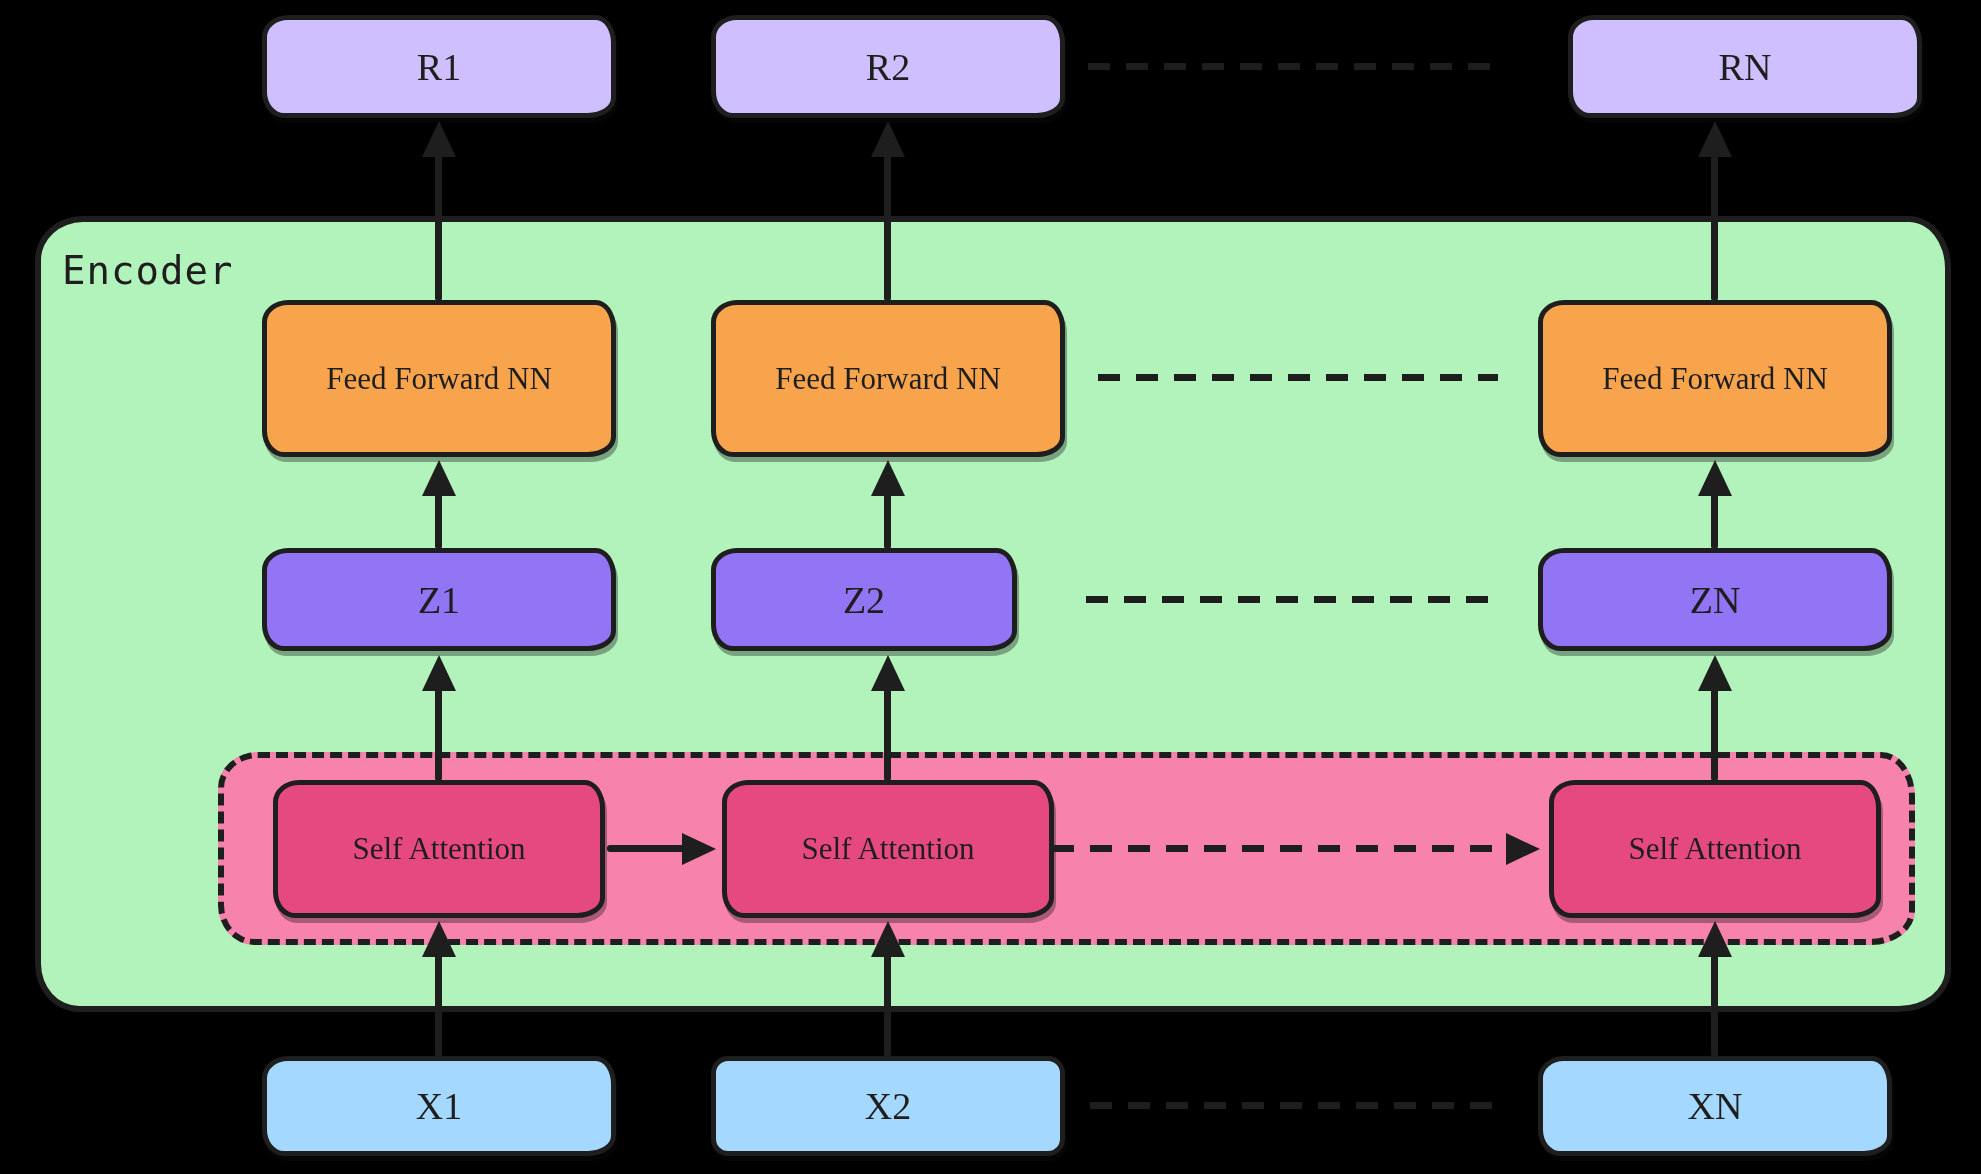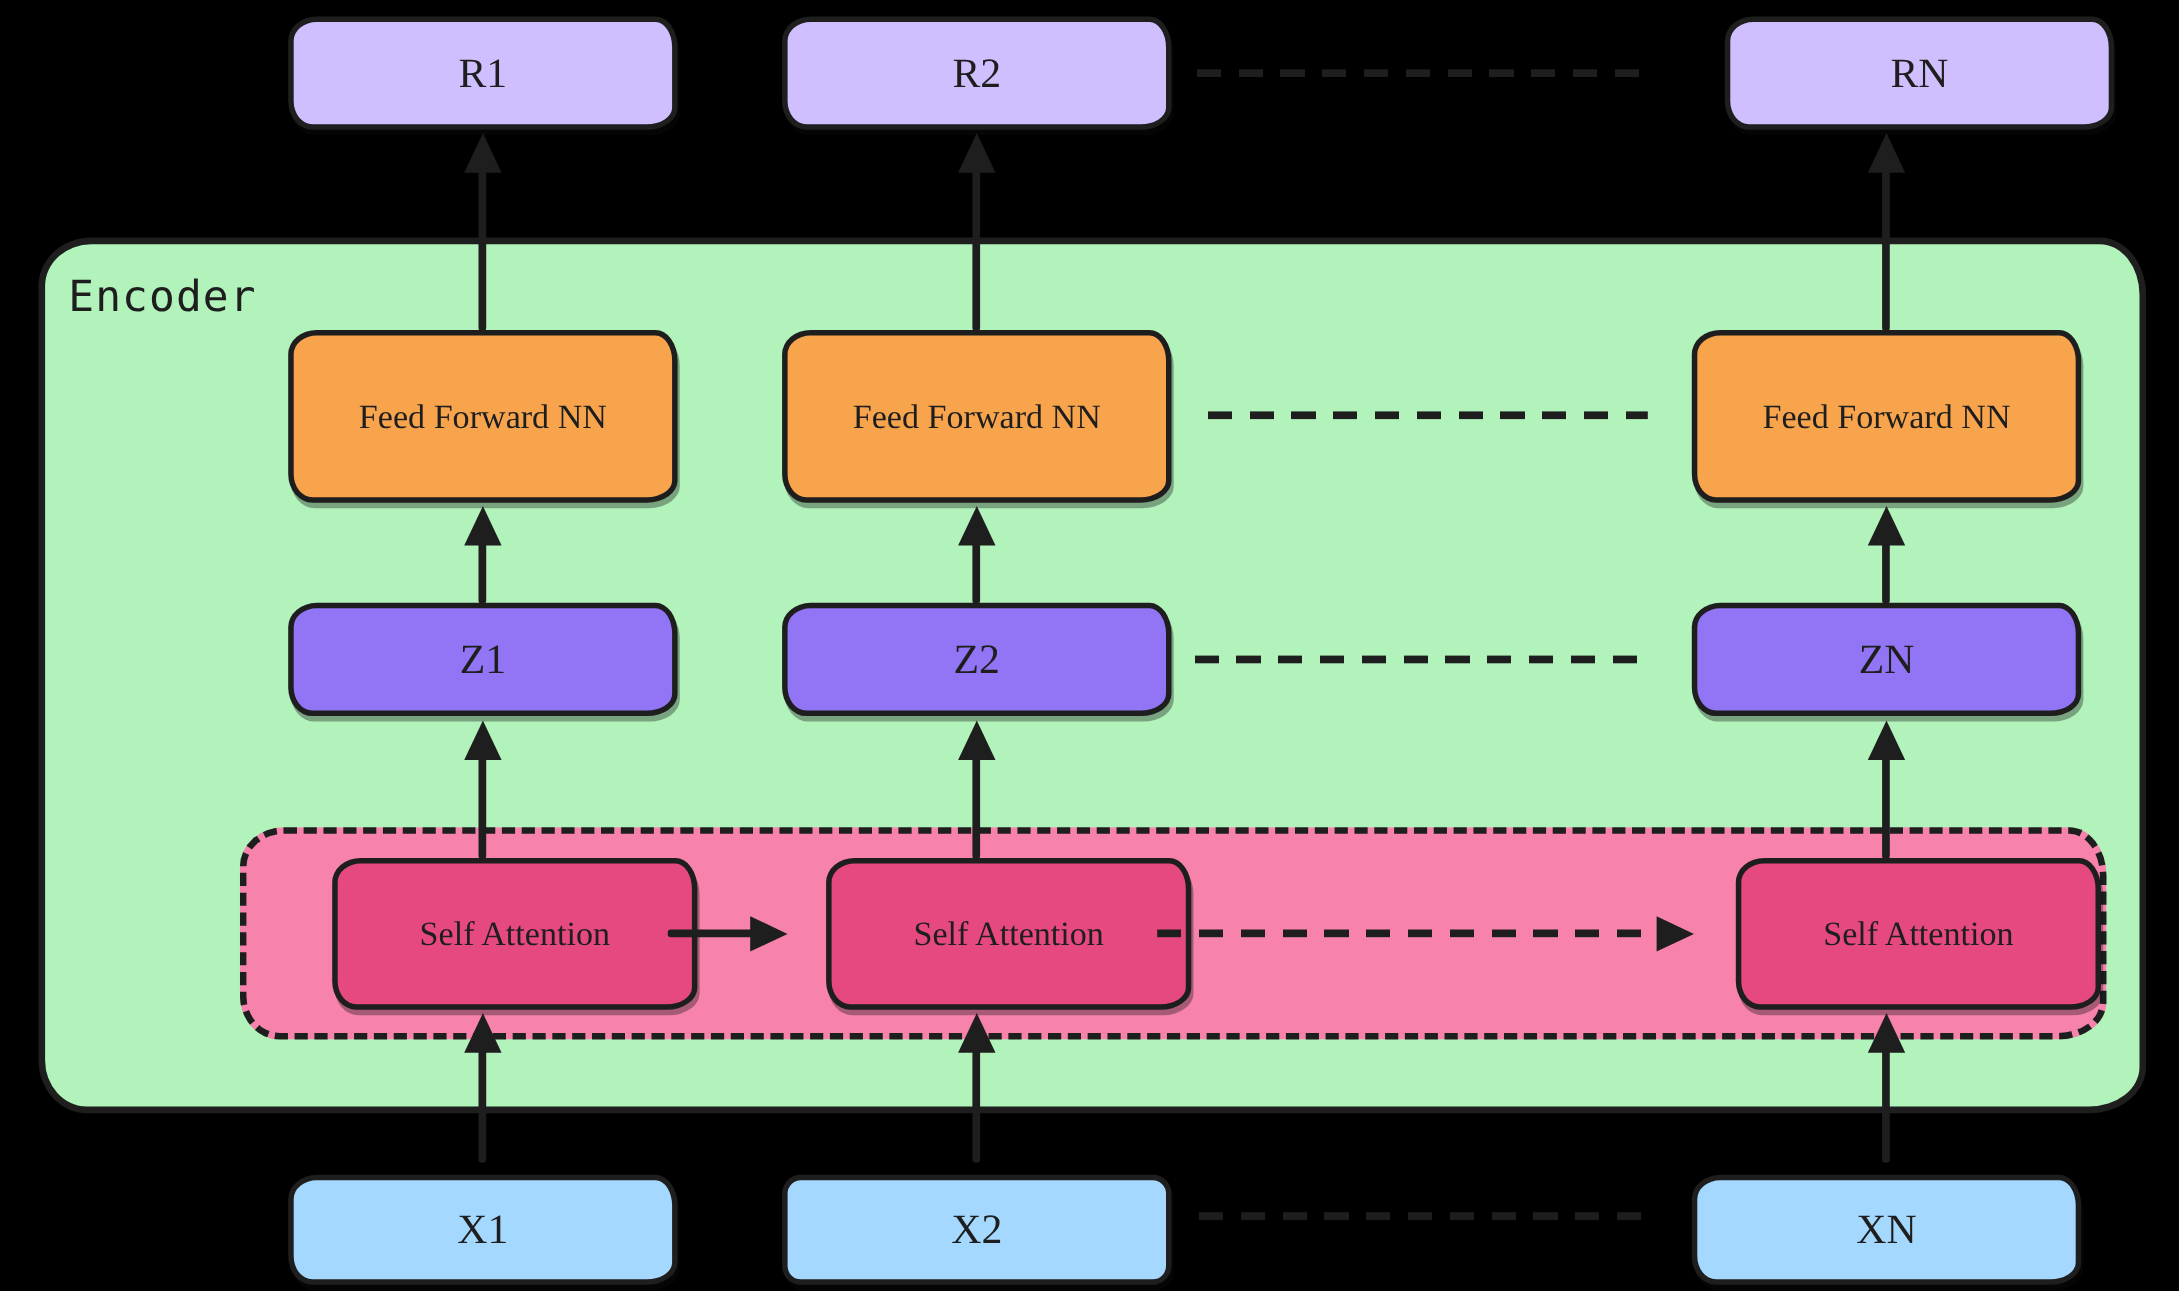--- a/index.html
+++ b/index.html
@@ -47,22 +47,22 @@
     align-items: center;
     justify-content: center;
     font-size: 38px;
     box-shadow: 2px 5px 0 rgba(15,15,15,0.35);
     font-family: Liberation Serif, serif;
   }
   .node.small-text { font-size: 31px; }
   .node.result { background: var(--result-fill); }
   .node.ffn    { background: var(--ffn-fill); }
   .node.z      { background: var(--z-fill); }
-  .node.attn   { background: var(--attention-fill); margin-left: 29px; }
-  .node.input  { background: var(--input-fill); margin-top: 12px; }
+  .node.attn   { background: var(--attention-fill); }
+  .node.input  { background: var(--input-fill); }
 
   
   .vline {
     position: absolute;
     width: 7px;
     background: var(--stroke);
     border-radius: 3px;
   }
   .arrow-up {
     position: absolute;
@@ -106,21 +106,21 @@
   <div class="hdash" style="left:1090px; top:1102px; width:408px;"></div>
 
   <div class="node result" style="left:262px; top:15px;  width:354px; height:103px;">R1</div>
   <div class="node ffn small-text" style="left:262px; top:300px; width:354px; height:157px;">Feed Forward NN</div>
   <div class="node z" style="left:262px; top:548px; width:354px; height:103px;">Z1</div>
   <div class="node attn small-text" style="left:273px; top:780px; width:332px; height:138px;">Self Attention</div>
   <div class="node input" style="left:262px; top:1056px; width:354px; height:100px;">X1</div>
 
   <div class="node result" style="left:711px; top:15px;  width:354px; height:103px;">R2</div>
   <div class="node ffn small-text" style="left:711px; top:300px; width:354px; height:157px;">Feed Forward NN</div>
-  <div class="node z" style="left:711px; top:548px; width:354px; height:103px;">Z2</div>
+  <div class="node z" style="left:711px; top:548px; width:306px; height:103px;">Z2</div>
   <div class="node attn small-text" style="left:722px; top:780px; width:332px; height:138px;">Self Attention</div>
   <div class="node input" style="left:711px; top:1056px; width:354px; height:100px;border-radius:17px;">X2</div>
 
   <div class="node result" style="left:1538px; top:15px;  width:354px; height:103px;margin-left:30px;">RN</div>
   <div class="node ffn small-text" style="left:1538px; top:300px; width:354px; height:157px;">Feed Forward NN</div>
   <div class="node z" style="left:1538px; top:548px; width:354px; height:103px;">ZN</div>
   <div class="node attn small-text" style="left:1549px; top:780px; width:332px; height:138px;">Self Attention</div>
   <div class="node input" style="left:1538px; top:1056px; width:354px; height:100px;">XN</div>
 
   <div class="vline" style="left:435px; top:150px; height:151px;"></div>

